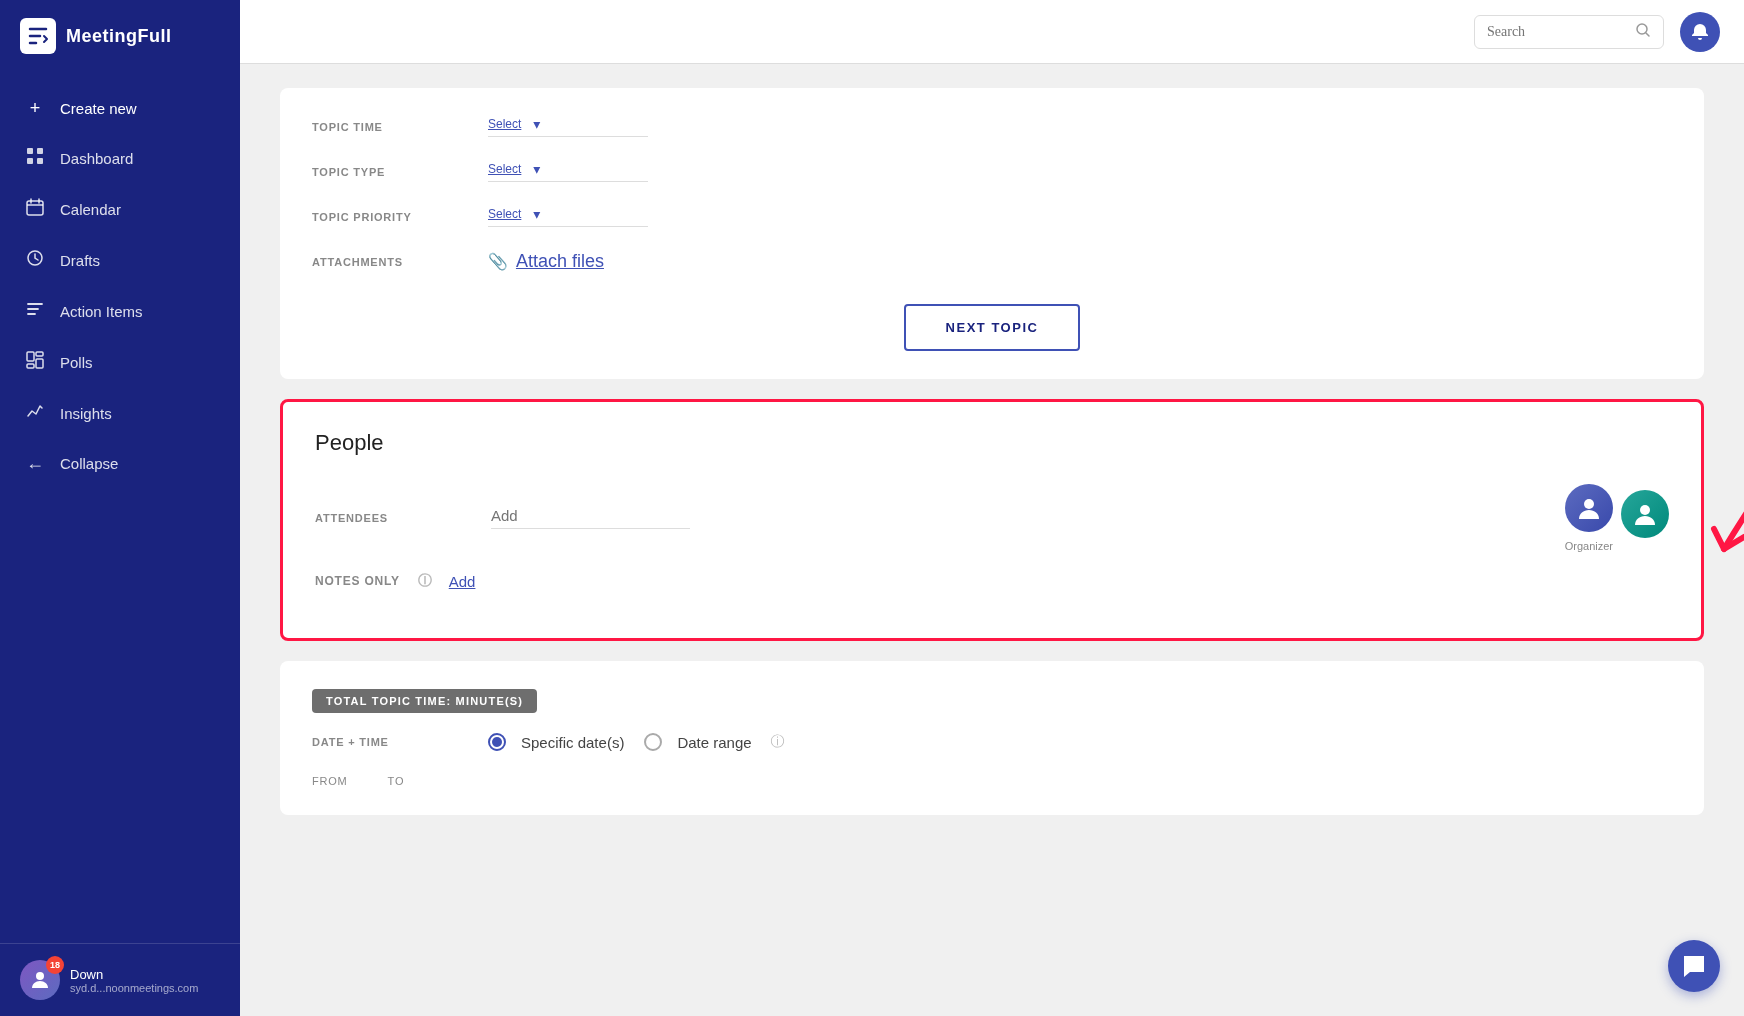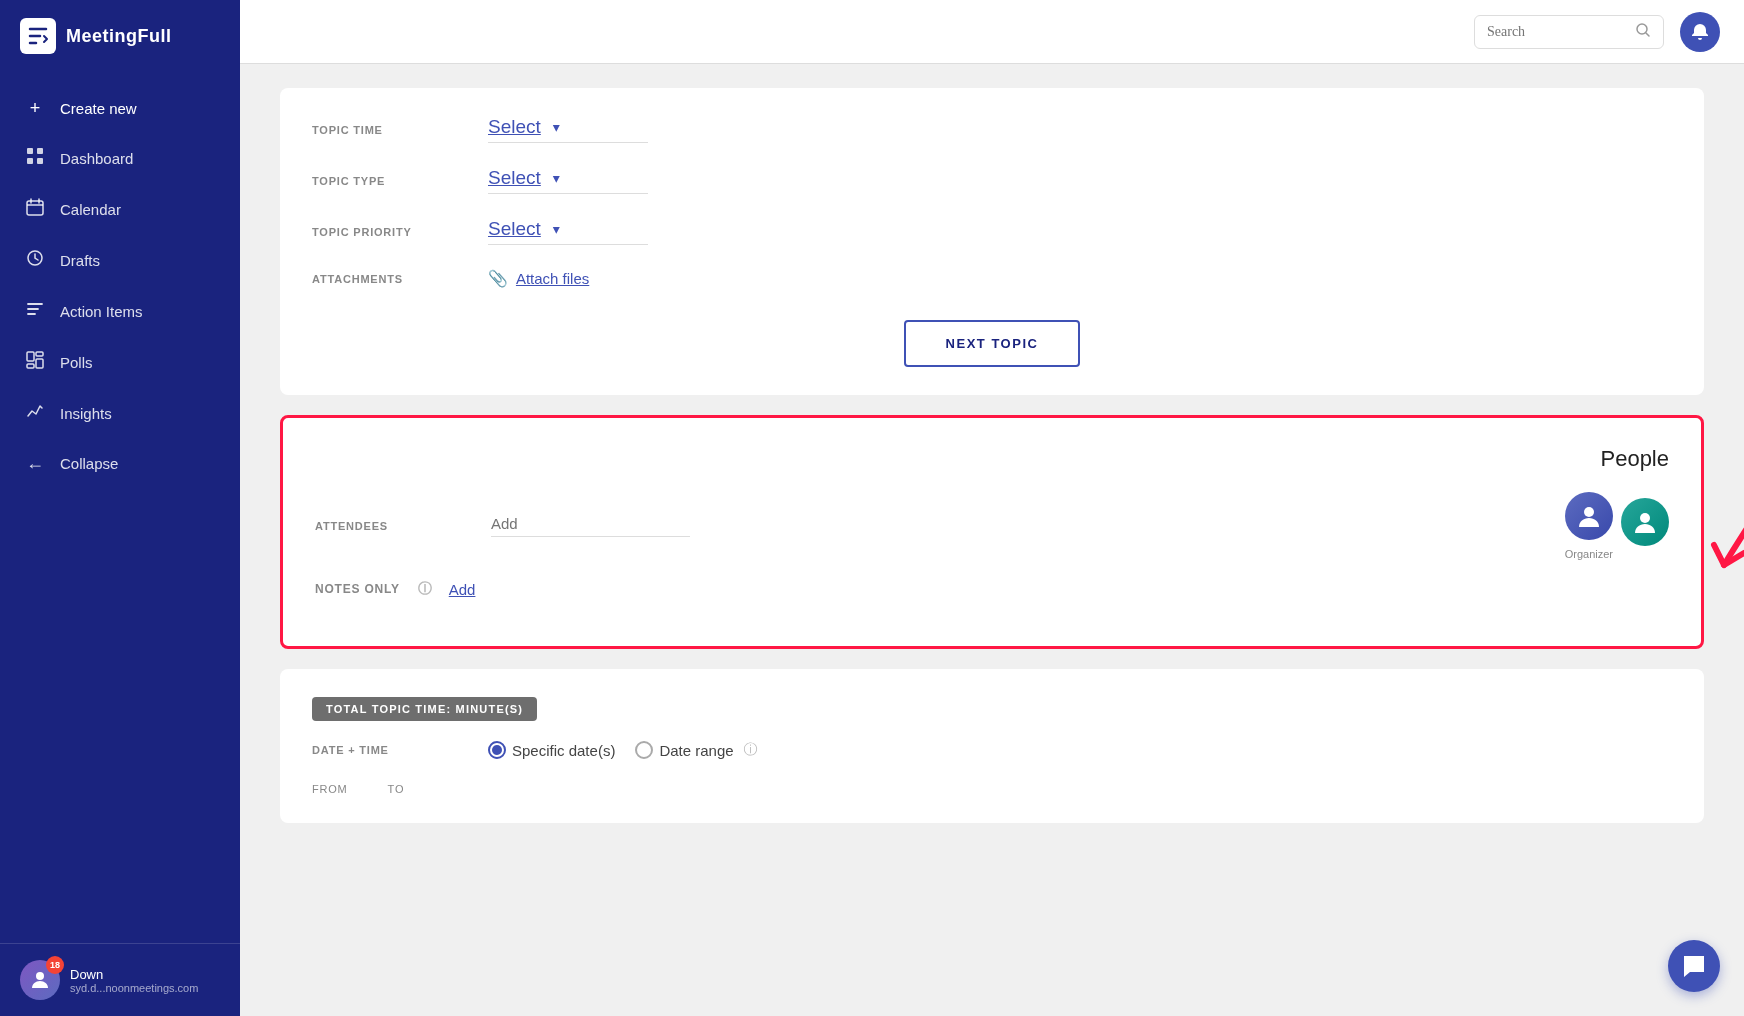--- a/index.html
+++ b/index.html
@@ -128,25 +128,25 @@
       text-transform: uppercase;
       width: 160px;
       min-width: 160px;
     }
     .form-select {
       display: flex; align-items: center; gap: 12px;
       border-bottom: 1px solid #ddd;
       padding-bottom: 4px; cursor: pointer;
       min-width: 160px;
     }
-    .form-select-text { color: #3f51b5; font-size: 19px; text-decoration: underline; }
+    .form-select-text { color: #3f51b5; font-size: 12px; text-decoration: underline; }
     .form-select-arrow { color: #3f51b5; font-size: 14px; }
     .attach-row { display: flex; align-items: center; gap: 8px; color: #3f51b5; cursor: pointer; }
     .attach-icon { font-size: 16px; }
-    .attach-text { font-size: 15px; text-decoration: underline; }
+    .attach-text { font-size: 18px; text-decoration: underline; }
 
     .next-btn {
       display: flex; justify-content: center;
       margin-top: 32px;
     }
     .btn-next {
       border: 2px solid #3f51b5;
       background: white;
       color: #1a237e;
       font-size: 13px;
@@ -160,21 +160,21 @@
     
     .people-section {
       background: white;
       border-radius: 8px;
       padding: 28px 32px;
       margin: 20px 0;
       border: 3px solid #ff1744;
       position: relative;
       z-index: 2;
     }
-    .people-title { font-size: 22px; font-weight: 400; color: #222; margin-bottom: 20px; text-align: right; }
+    .people-title { font-size: 22px; font-weight: 400; color: #222; margin-bottom: 28px; }
     .people-row { display: flex; align-items: center; margin-bottom: 20px; gap: 16px; }
     .attendees-input-area {
       display: flex; align-items: center; flex: 1; gap: 20px;
     }
     .add-input {
       border: none; outline: none; font-size: 15px; color: #aaa;
       border-bottom: 1px solid #ddd; padding-bottom: 4px;
       min-width: 80px;
     }
     .avatars-container { display: flex; align-items: center; gap: 8px; margin-left: auto; }
@@ -203,21 +203,21 @@
       color: white;
       font-size: 11px;
       font-weight: 600;
       letter-spacing: 1.2px;
       padding: 6px 14px;
       border-radius: 4px;
       display: inline-block;
       margin-bottom: 20px;
     }
     .date-row { display: flex; align-items: center; gap: 20px; }
-    .radio-option { display: flex; align-items: center; gap: 6px; cursor: pointer; }
+    .radio-option { display: flex; align-items: center; gap: 15px; cursor: pointer; }
     .radio-circle {
       width: 18px; height: 18px; border-radius: 50%;
       border: 2px solid #3f51b5;
       display: flex; align-items: center; justify-content: center;
     }
     .radio-dot { width: 10px; height: 10px; border-radius: 50%; background: #3f51b5; }
     .radio-label { font-size: 15px; color: #444; }
     .from-to { display: flex; gap: 40px; margin-top: 20px; }
     .from-label, .to-label { font-size: 11px; font-weight: 400; color: #888; letter-spacing: 0.8px; text-transform: uppercase; }
 

